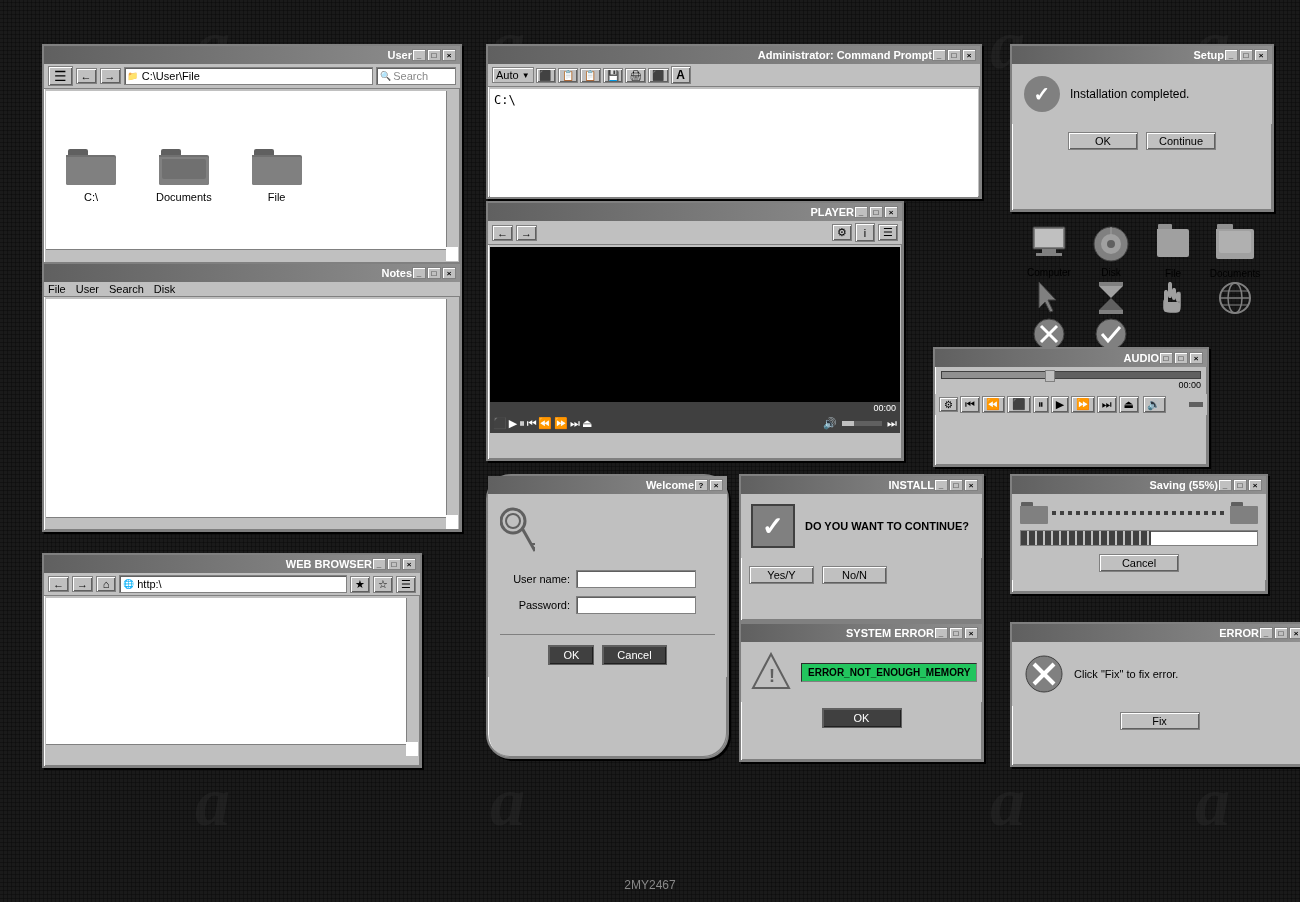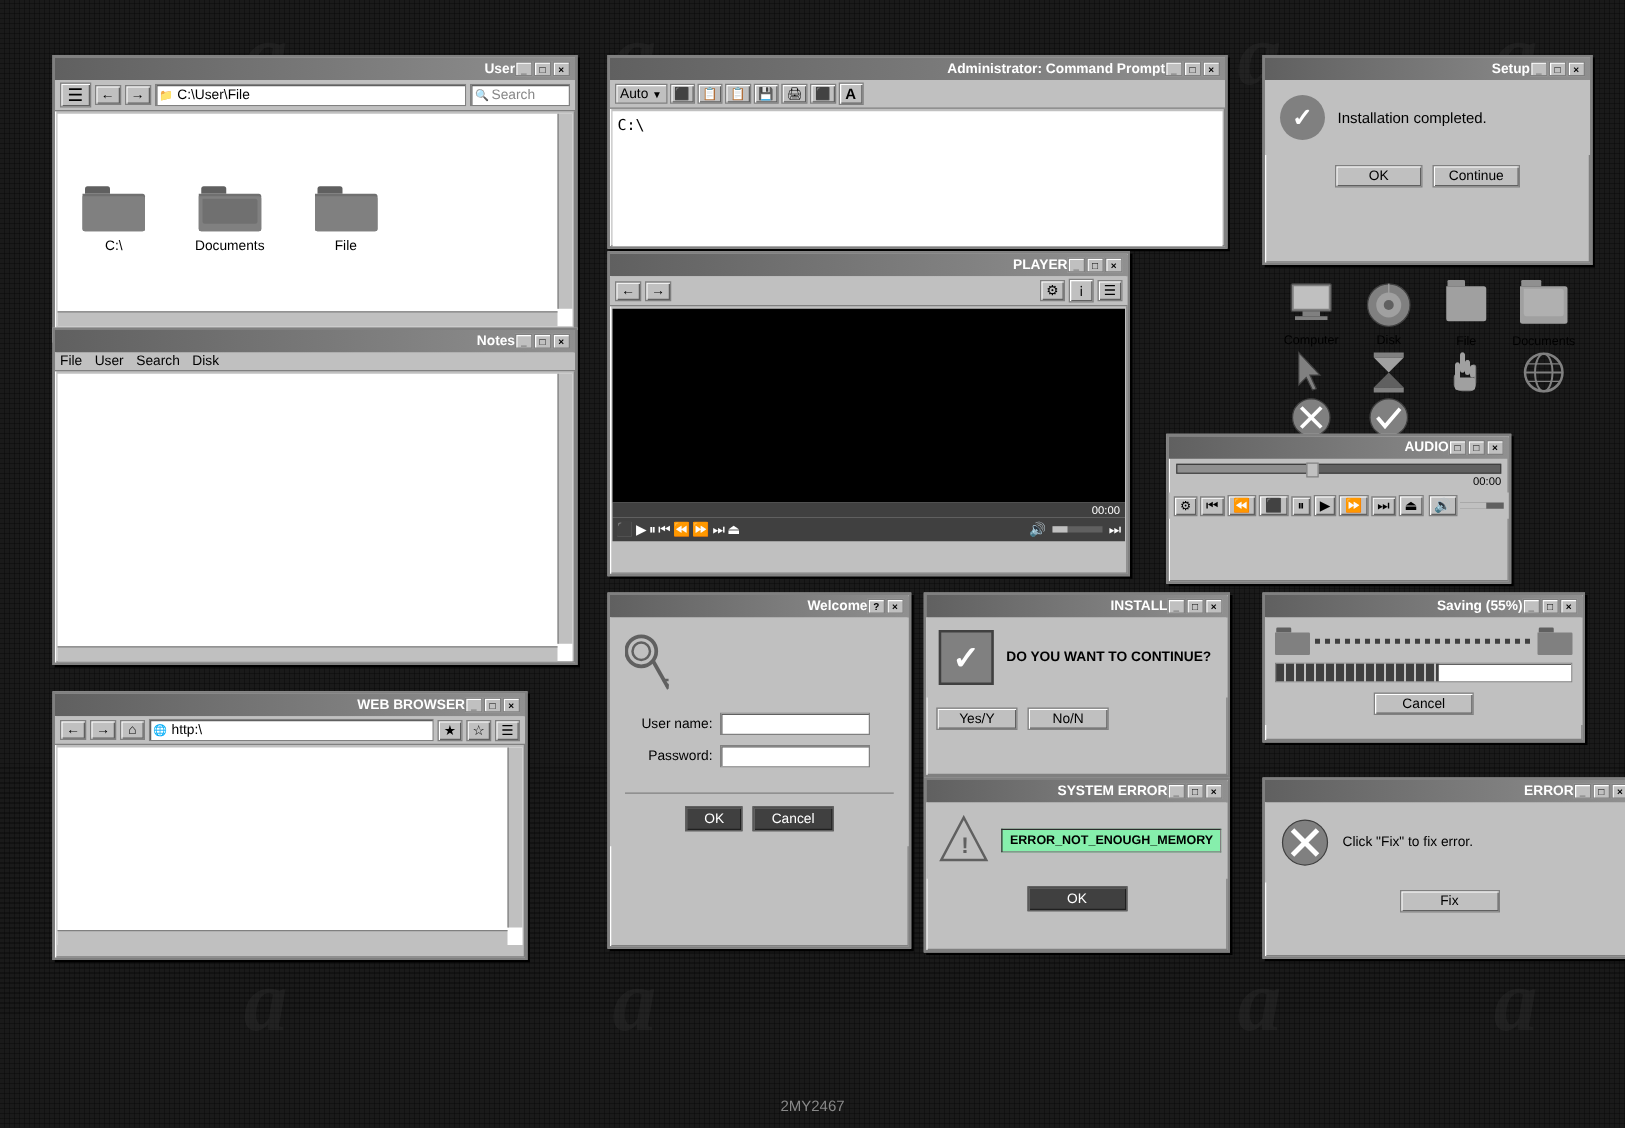--- a/index.html
+++ b/index.html
@@ -485,21 +485,21 @@
     <div class="btn" style="padding:1px 4px; min-width:16px;">⏭</div>
     <div class="btn" style="padding:1px 4px; min-width:16px;">⏏</div>
     <div style="flex:1;"></div>
     <div class="btn" style="padding:1px 4px; min-width:16px;">🔊</div>
     <div style="width:35px; height:5px; background:#606060; position:relative;">
       <div style="width:60%; height:100%; background:#c0c0c0;"></div>
     </div>
   </div>
 </div>
 
-<div class="window" style="left:486px; top:474px; width:243px; height:285px;">
+<div class="window" style="left:486px; top:474px; width:243px; height:285px;border-radius:25px;">
   <div class="title-bar">
     <span>Welcome</span>
     <div class="title-bar-buttons">
       <div class="title-btn">?</div>
       <div class="title-btn">×</div>
     </div>
   </div>
   <div style="padding:12px; background:#c0c0c0;">
 
     <div style="display:flex; align-items:flex-start; gap:10px; margin-bottom:14px;">
@@ -594,21 +594,21 @@
     </div>
   </div>
   <div style="padding:10px; background:#c0c0c0; display:flex; align-items:center; gap:10px;">
 
     <div style="position:relative; display:inline-block;">
       <svg width="40" height="38">
         <polygon points="20,2 38,36 2,36" fill="#c0c0c0" stroke="#606060" stroke-width="2"></polygon>
         <text x="18" y="30" font-size="18" font-weight="bold" fill="#606060">!</text>
       </svg>
     </div>
-    <div style="background:#86efac; border:1px inset #808080; padding:3px 6px; font-size:10px; font-weight:bold; flex:1;">ERROR_NOT_ENOUGH_MEMORY</div>
+    <div style="background:#22c55e; border:1px inset #808080; padding:3px 6px; font-size:10px; font-weight:bold; flex:1;">ERROR_NOT_ENOUGH_MEMORY</div>
   </div>
   <div style="display:flex; justify-content:center; padding:6px;">
     <div class="btn-dark" style="min-width:80px;">OK</div>
   </div>
 </div>
 
 <div class="window" style="left:1010px; top:622px; width:299px; height:145px;">
   <div class="title-bar">
     <span>ERROR</span>
     <div class="title-bar-buttons">

